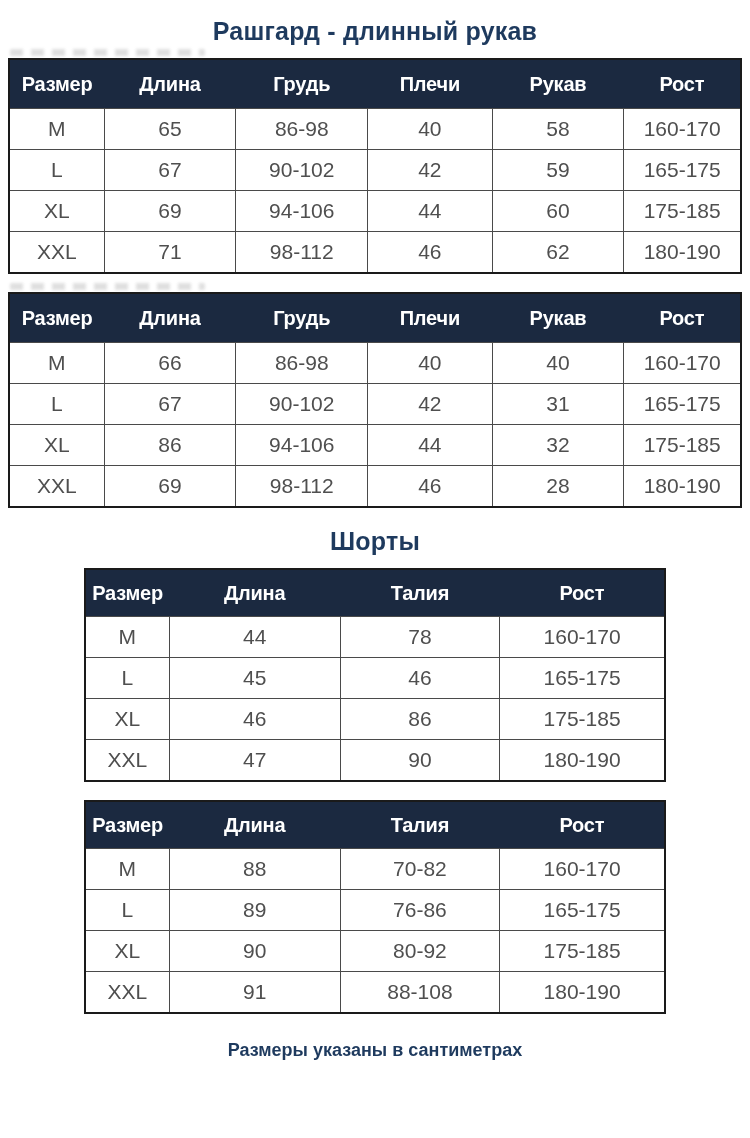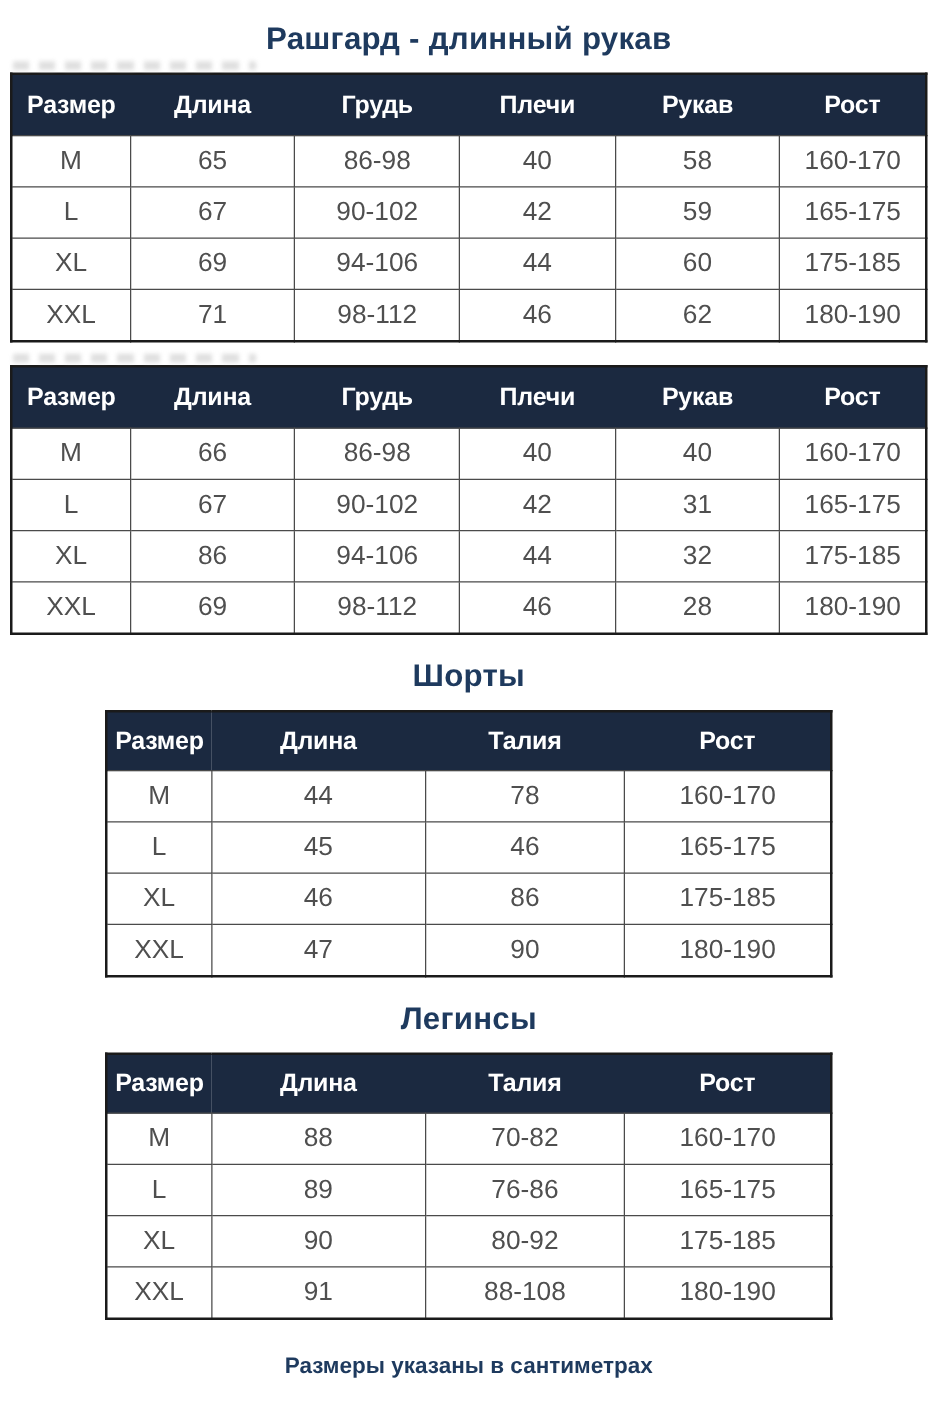--- a/index.html
+++ b/index.html
@@ -252,21 +252,20 @@
                 <td>XXL</td>
                 <td>47</td>
                 <td>90</td>
                 <td>180-190</td>
               </tr>
             </tbody>
           </table>
         </div>
       </section>
       <section class="tbl-section">
-        <div class="tbl-title">Легинсы</div>
         <div class="table-wrap narrow">
           <table class="size-table">
             <colgroup>
               <col style="width: 14.5%;">
               <col style="width: 29.5%;">
               <col style="width: 27.5%;">
               <col style="width: 28.5%;">
             </colgroup>
             <thead>
               <tr>

